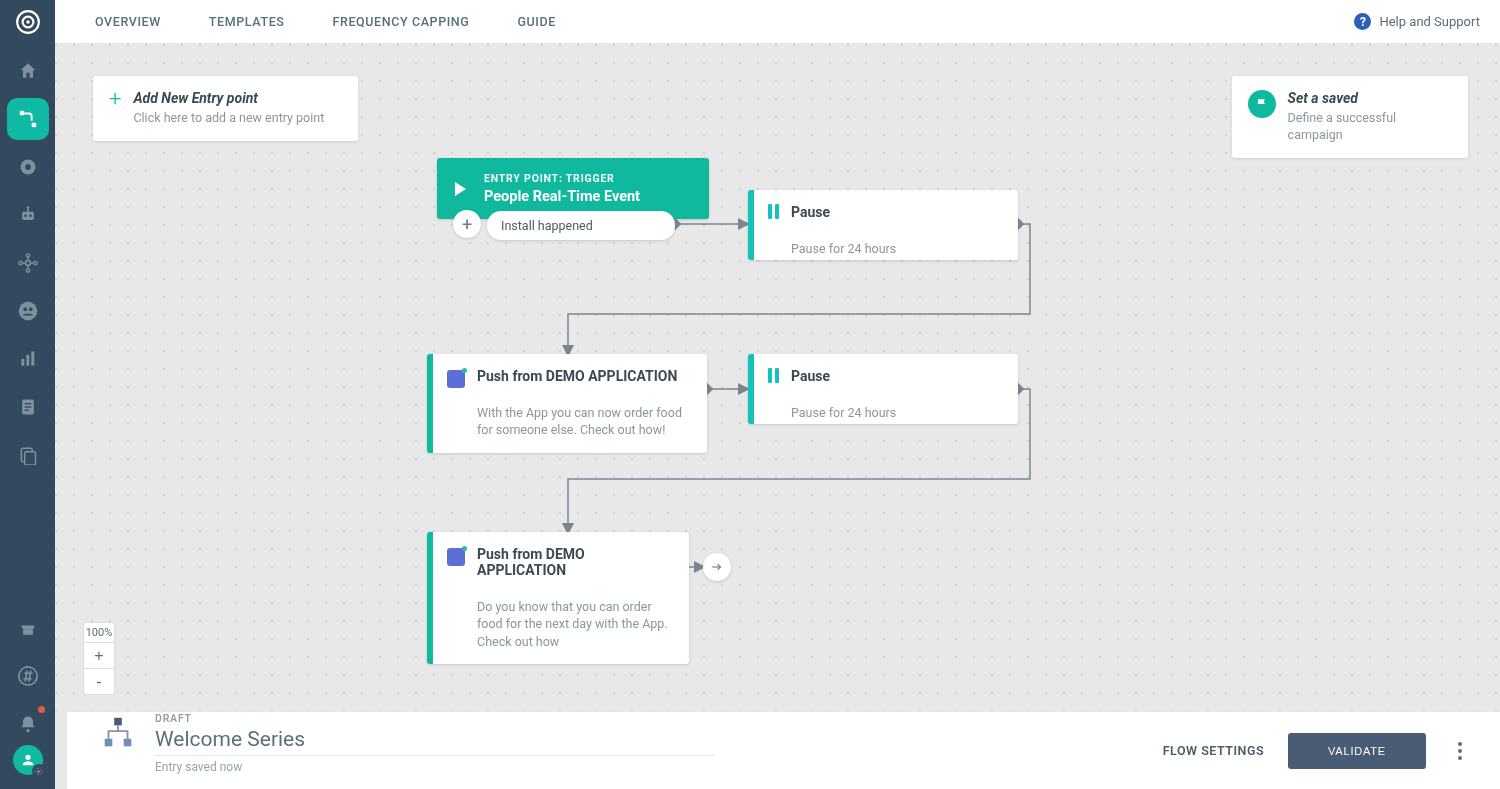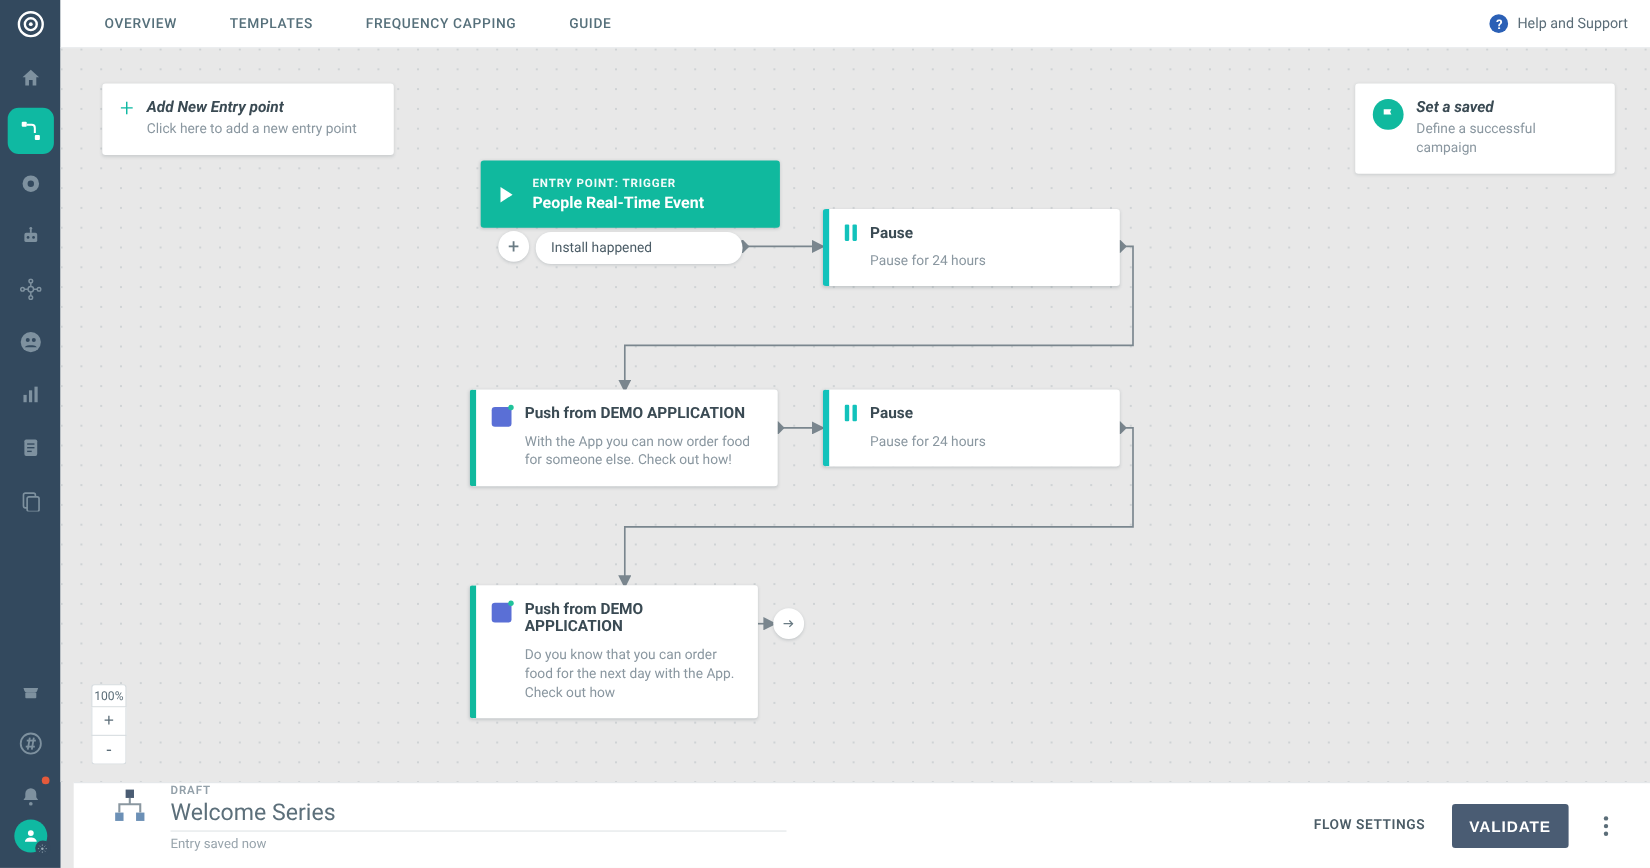--- a/index.html
+++ b/index.html
@@ -68,21 +68,21 @@
 .card .icon-slot { display:flex; align-items:center; justify-content:center;}
 .card .title { font-size:14px; font-weight:700; color:#3a4a53;font-style:italic; }
 .card .sub { font-size:12.5px; color:#8a97a0; margin-top:4px; line-height:1.35;}
 .plus-icon{color:#0fb9a2;font-size:22px;font-weight:300;line-height:18px;}
 
 .goal-icon{width:28px;height:28px;border-radius:50%;background:#10b99e;display:flex;align-items:center;justify-content:center;}
 
 .entry-block {
   position:absolute; background:#10b99e; color:#fff;
   border-radius:3px; display:flex; align-items:center; gap:18px;
-  padding:14px 18px; box-shadow:0 1px 3px rgba(40,60,70,.2);
+  padding:14px 18px; box-shadow:0 1px 3px rgba(40,60,70,.2);margin-top:12px;
 }
 .play-tri{width:0;height:0;border-left:11px solid #fff;border-top:7px solid transparent;border-bottom:7px solid transparent;}
 .entry-block .kicker{font-size:10.5px;letter-spacing:.8px;font-weight:700;opacity:.95;}
 .entry-block .etitle{font-size:14.5px;font-weight:700;margin-top:3px;}
 
 .add-circle {
   position:absolute; width:28px; height:28px; border-radius:50%;
   background:#fff; box-shadow:0 1px 3px rgba(40,60,70,.2);
   display:flex; align-items:center; justify-content:center;
   color:#6a7b84; font-size:18px; cursor:pointer;
@@ -95,21 +95,21 @@
 }
 
 .node {
   position:absolute; background:#fff; border-radius:3px;
   box-shadow:0 1px 3px rgba(40,60,70,.18);
   display:flex; border-left:6px solid;
 }
 .node .node-icon{display:flex;align-items:flex-start;padding:14px 4px 14px 14px;}
 .node .node-body{padding:14px 16px 14px 8px; flex:1;}
 .node .ntitle{font-size:14px;font-weight:700;color:#3a4a53;}
-.node .nsub{font-size:12.5px; color:#8a97a0; margin-top:9px; line-height:1.38;}
+.node .nsub{font-size:12.5px; color:#8a97a0; margin-top:20px; line-height:1.38;}
 .node.teal{border-left-color:#12c2bb;}
 .node.green{border-left-color:#10b99e;}
 
 .pause-bars{display:flex;gap:3px;}
 .pause-bars span{display:block;width:4px;height:15px;background:#12c2bb;border-radius:1px;}
 
 .push-icon{width:18px;height:18px;border-radius:3px;background:#5a6fd6;position:relative; margin-top:2px;}
 .push-icon::after{content:"";position:absolute;right:-2px;top:-2px;width:5px;height:5px;border-radius:50%;background:#20c29a;border:0;}
 
 .exit-circle{position:absolute;width:28px;height:28px;border-radius:50%;background:#fff;box-shadow:0 1px 3px rgba(40,60,70,.2);display:flex;align-items:center;justify-content:center;}
@@ -126,21 +126,21 @@
   background:#fff; border-top:1px solid #e3e6e8;
   display:flex; padding:0 30px;margin-left:12px;
 }
 .flow-icon{width:42px;height:42px;display:flex;align-items:center;justify-content:center;margin-right:16px;}
 .footer .meta{display:flex;flex-direction:column;}
 .footer .status{font-size:10.5px;letter-spacing:.8px;color:#93a0a9;font-weight:600;}
 .footer .name{font-size:21px;color:#5c6f7a;margin-top:2px; border-bottom:1px solid #e0e4e6; padding-bottom:4px; width:560px;}
 .footer .saved{font-size:12px;color:#98a4ac;margin-top:4px;}
 .footer .actions{margin-left:auto;display:flex;align-items:center;gap:24px;}
 .flowsettings{font-size:12.5px;letter-spacing:.5px;font-weight:600;color:#4c5d67;cursor:pointer;}
-.btn-validate{background:#4a5c73;color:#fff;border:none;border-radius:3px;padding:12px 16px;font-size:14px;letter-spacing:.8px;font-weight:700;cursor:pointer;}
+.btn-validate{background:#4a5c73;color:#fff;border:none;border-radius:3px;padding:12px 40px;font-size:11px;letter-spacing:.8px;font-weight:400;cursor:pointer;}
 .more-dots{display:flex;flex-direction:column;gap:3px;cursor:pointer;padding:8px;}
 .more-dots span{width:4px;height:4px;background:#5b6d78;border-radius:50%;}
 </style>
 </head>
 <body>
 
 <div class="sidebar">
   <div class="logo">
     <svg width="26" height="26" viewBox="0 0 24 24" fill="none">
         <circle cx="12" cy="12" r="10" stroke="#fff" stroke-width="2"></circle>

